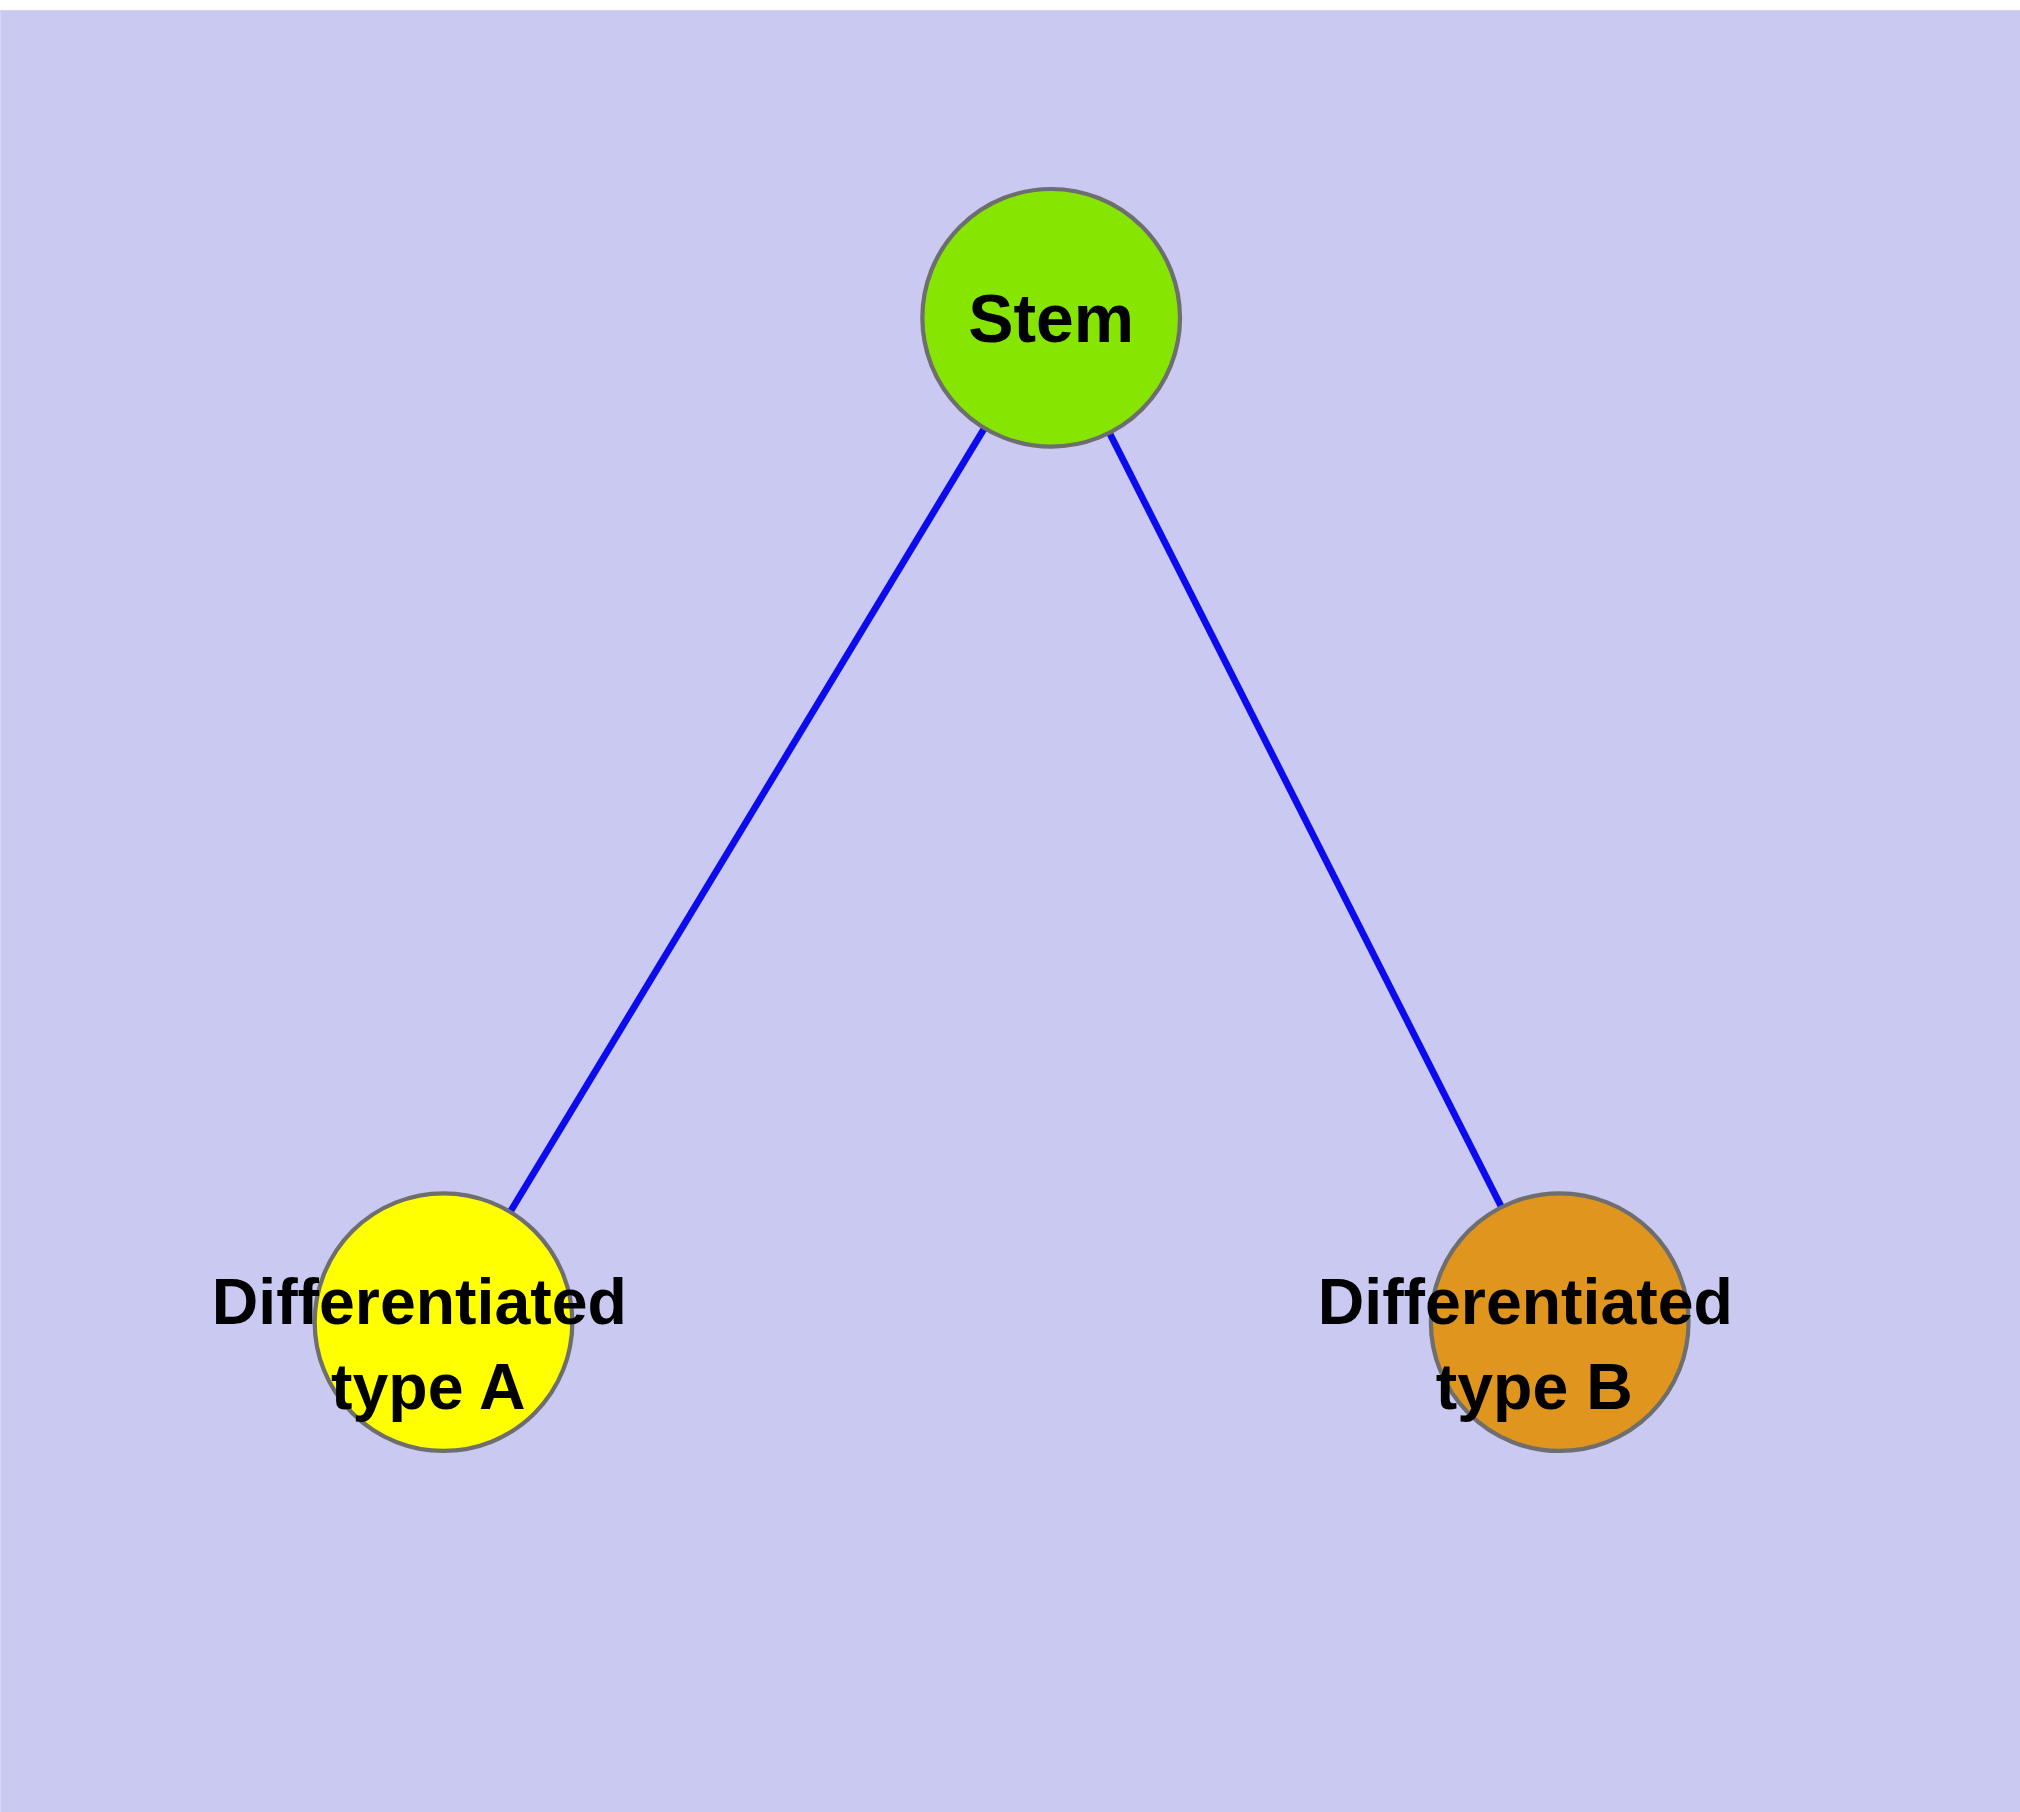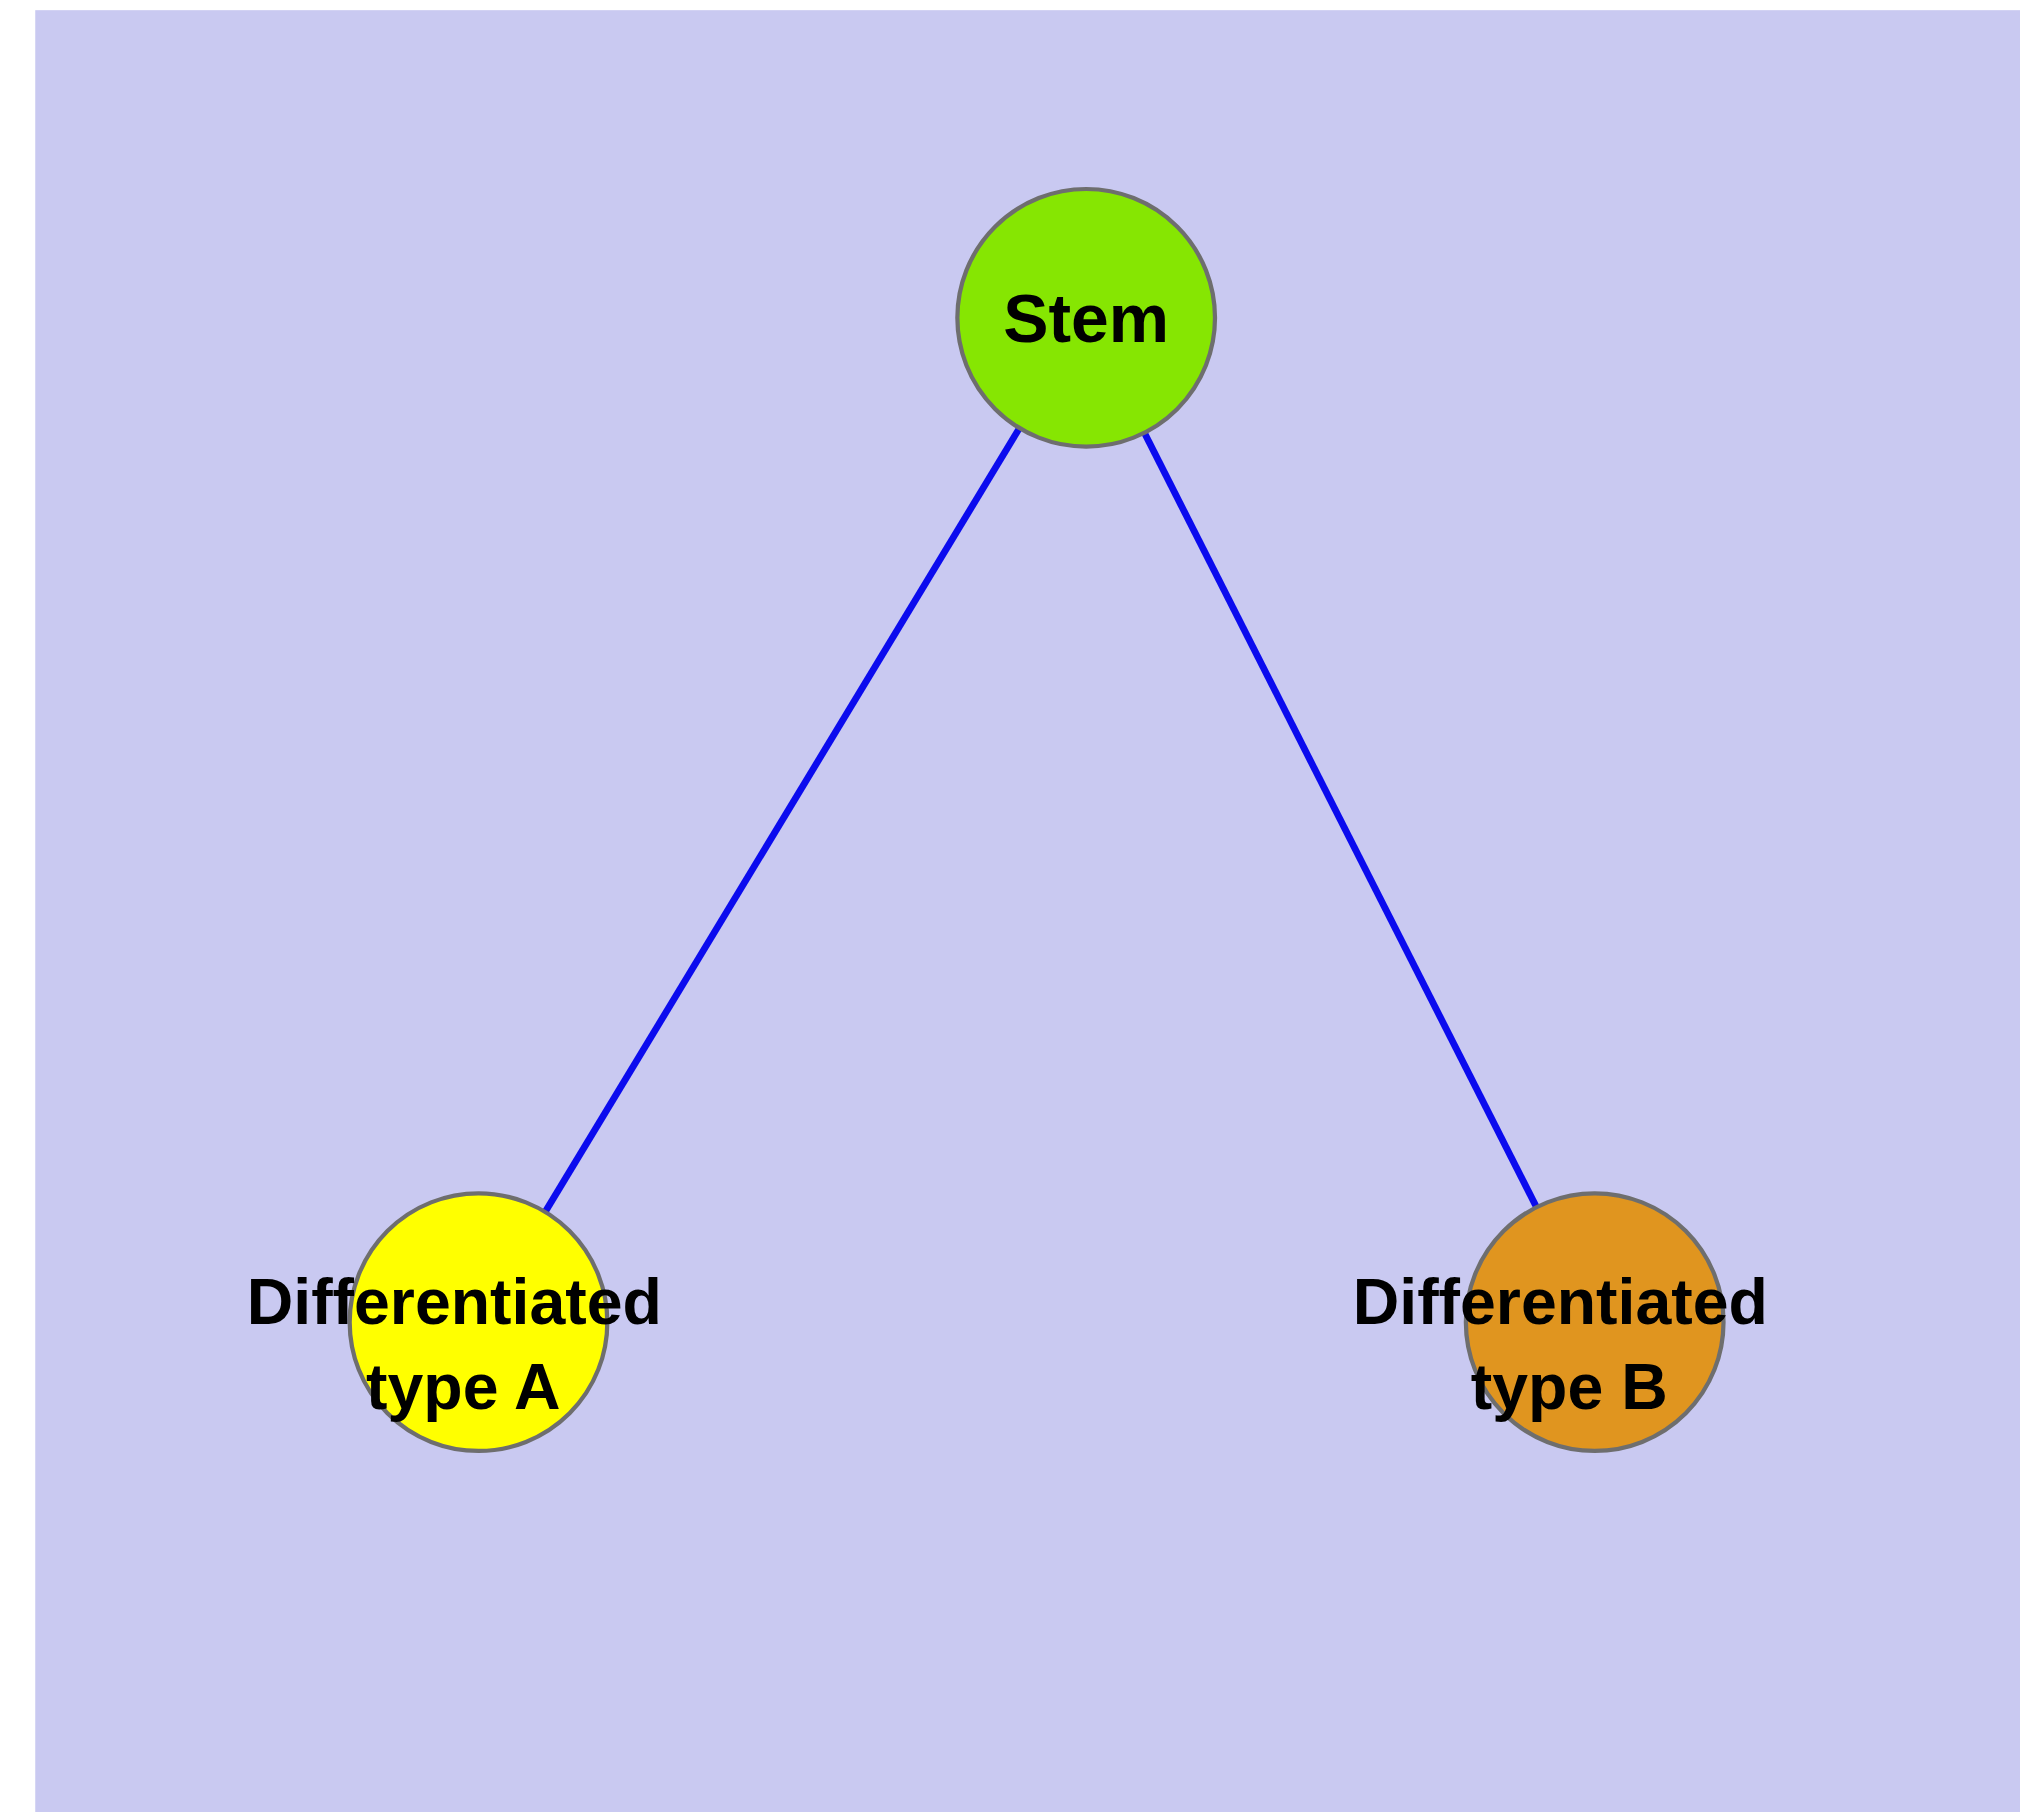--- a/index.html
+++ b/index.html
@@ -8,21 +8,20 @@
     background: #ffffff;
     width: 2021px;
     height: 1812px;
     overflow: hidden;
     font-family: "Liberation Sans", sans-serif;
   }
   #stage {
     position: relative;
     width: 1832px;
     height: 1812px;
-    margin-left: 35px;
   }
   svg {
     display: block;
     width: 2021px;
     height: 1812px;
   }
   .node-label {
     font-family: "Liberation Sans", sans-serif;
     font-weight: bold;
     fill: #000000;

